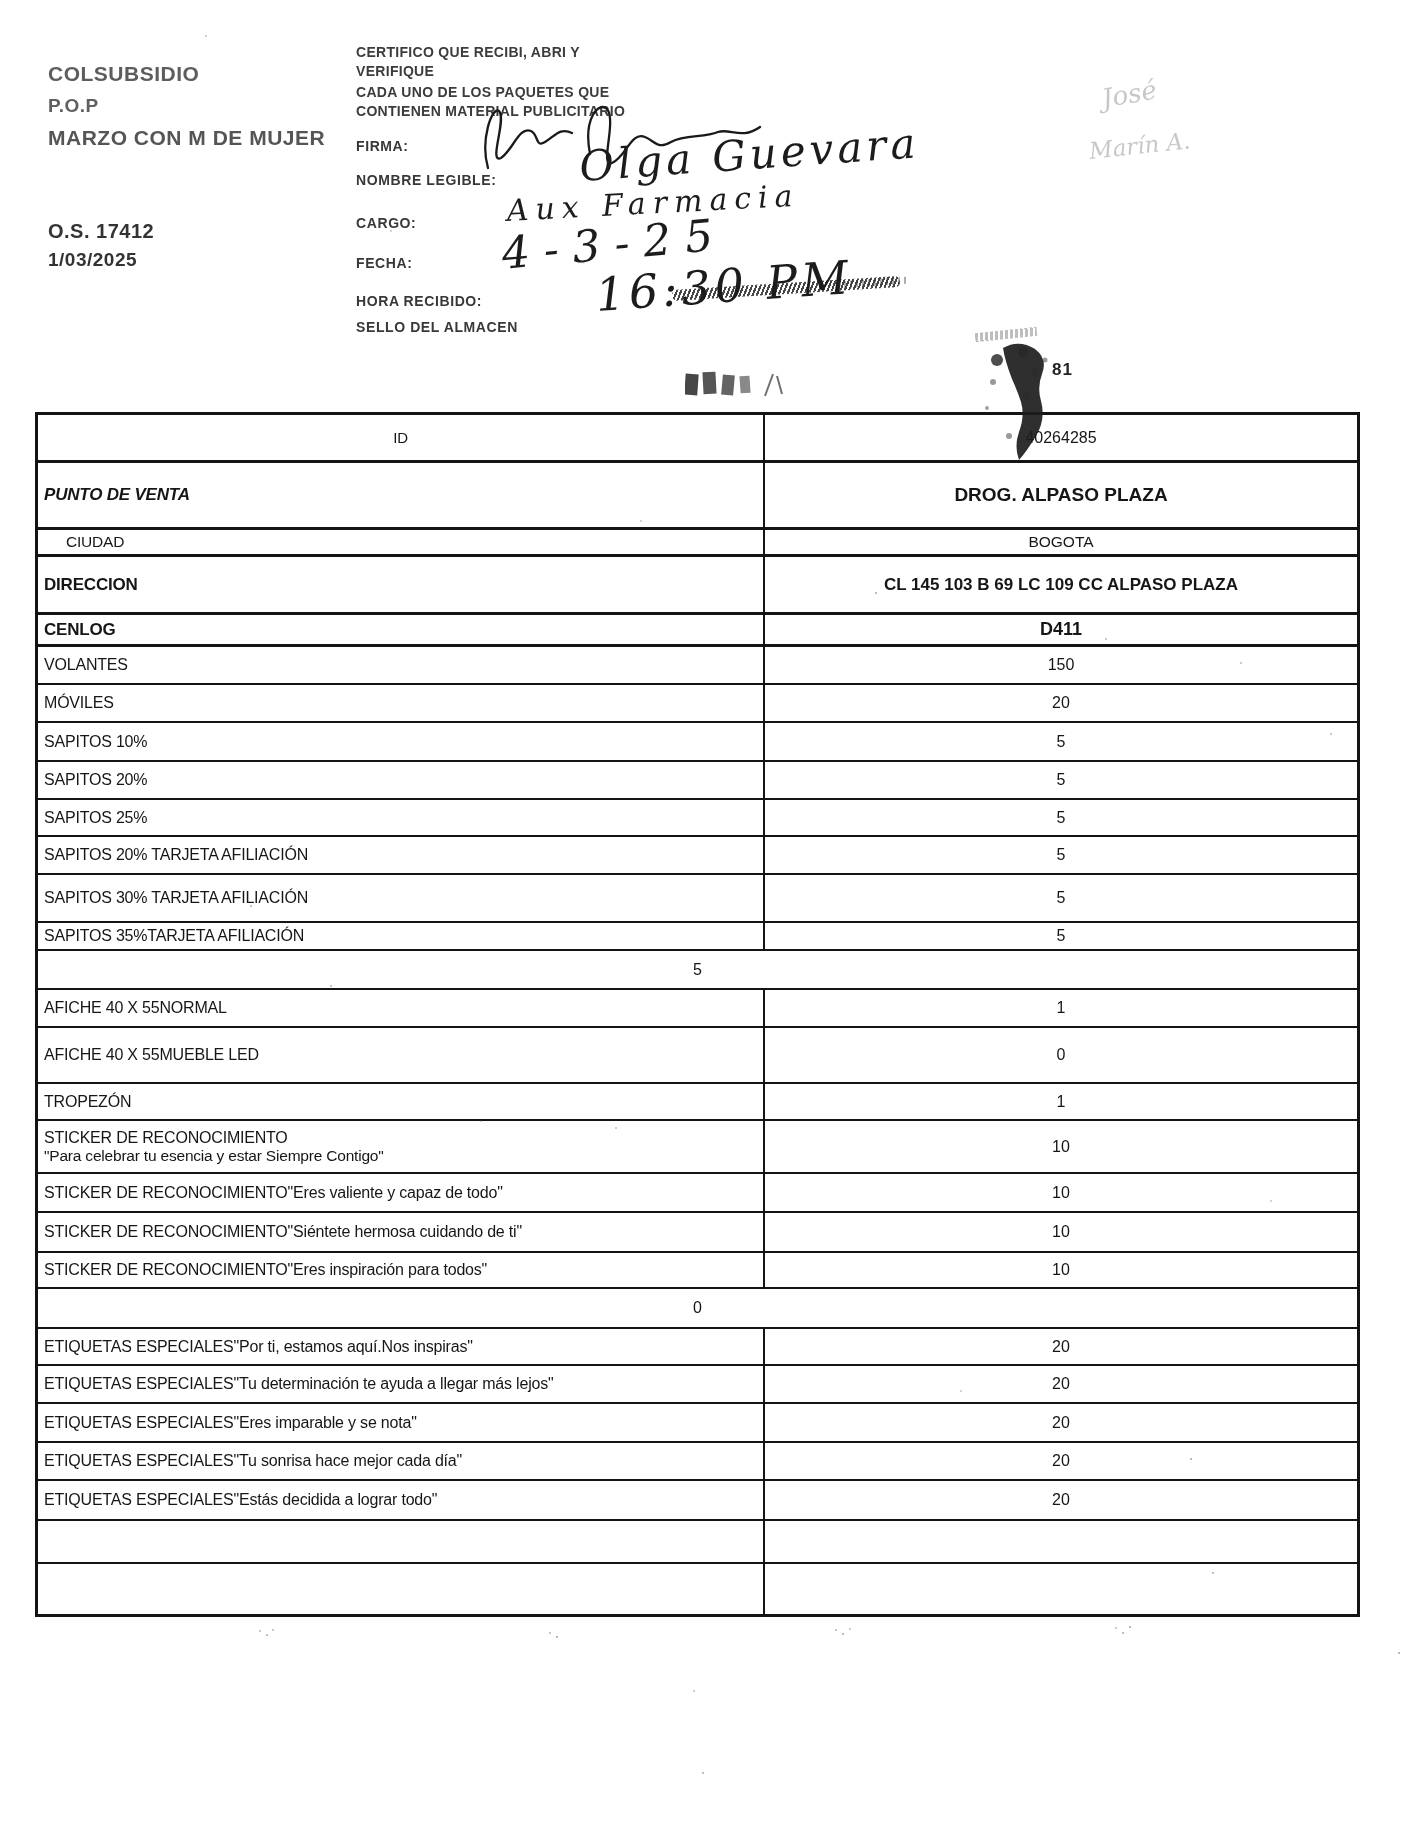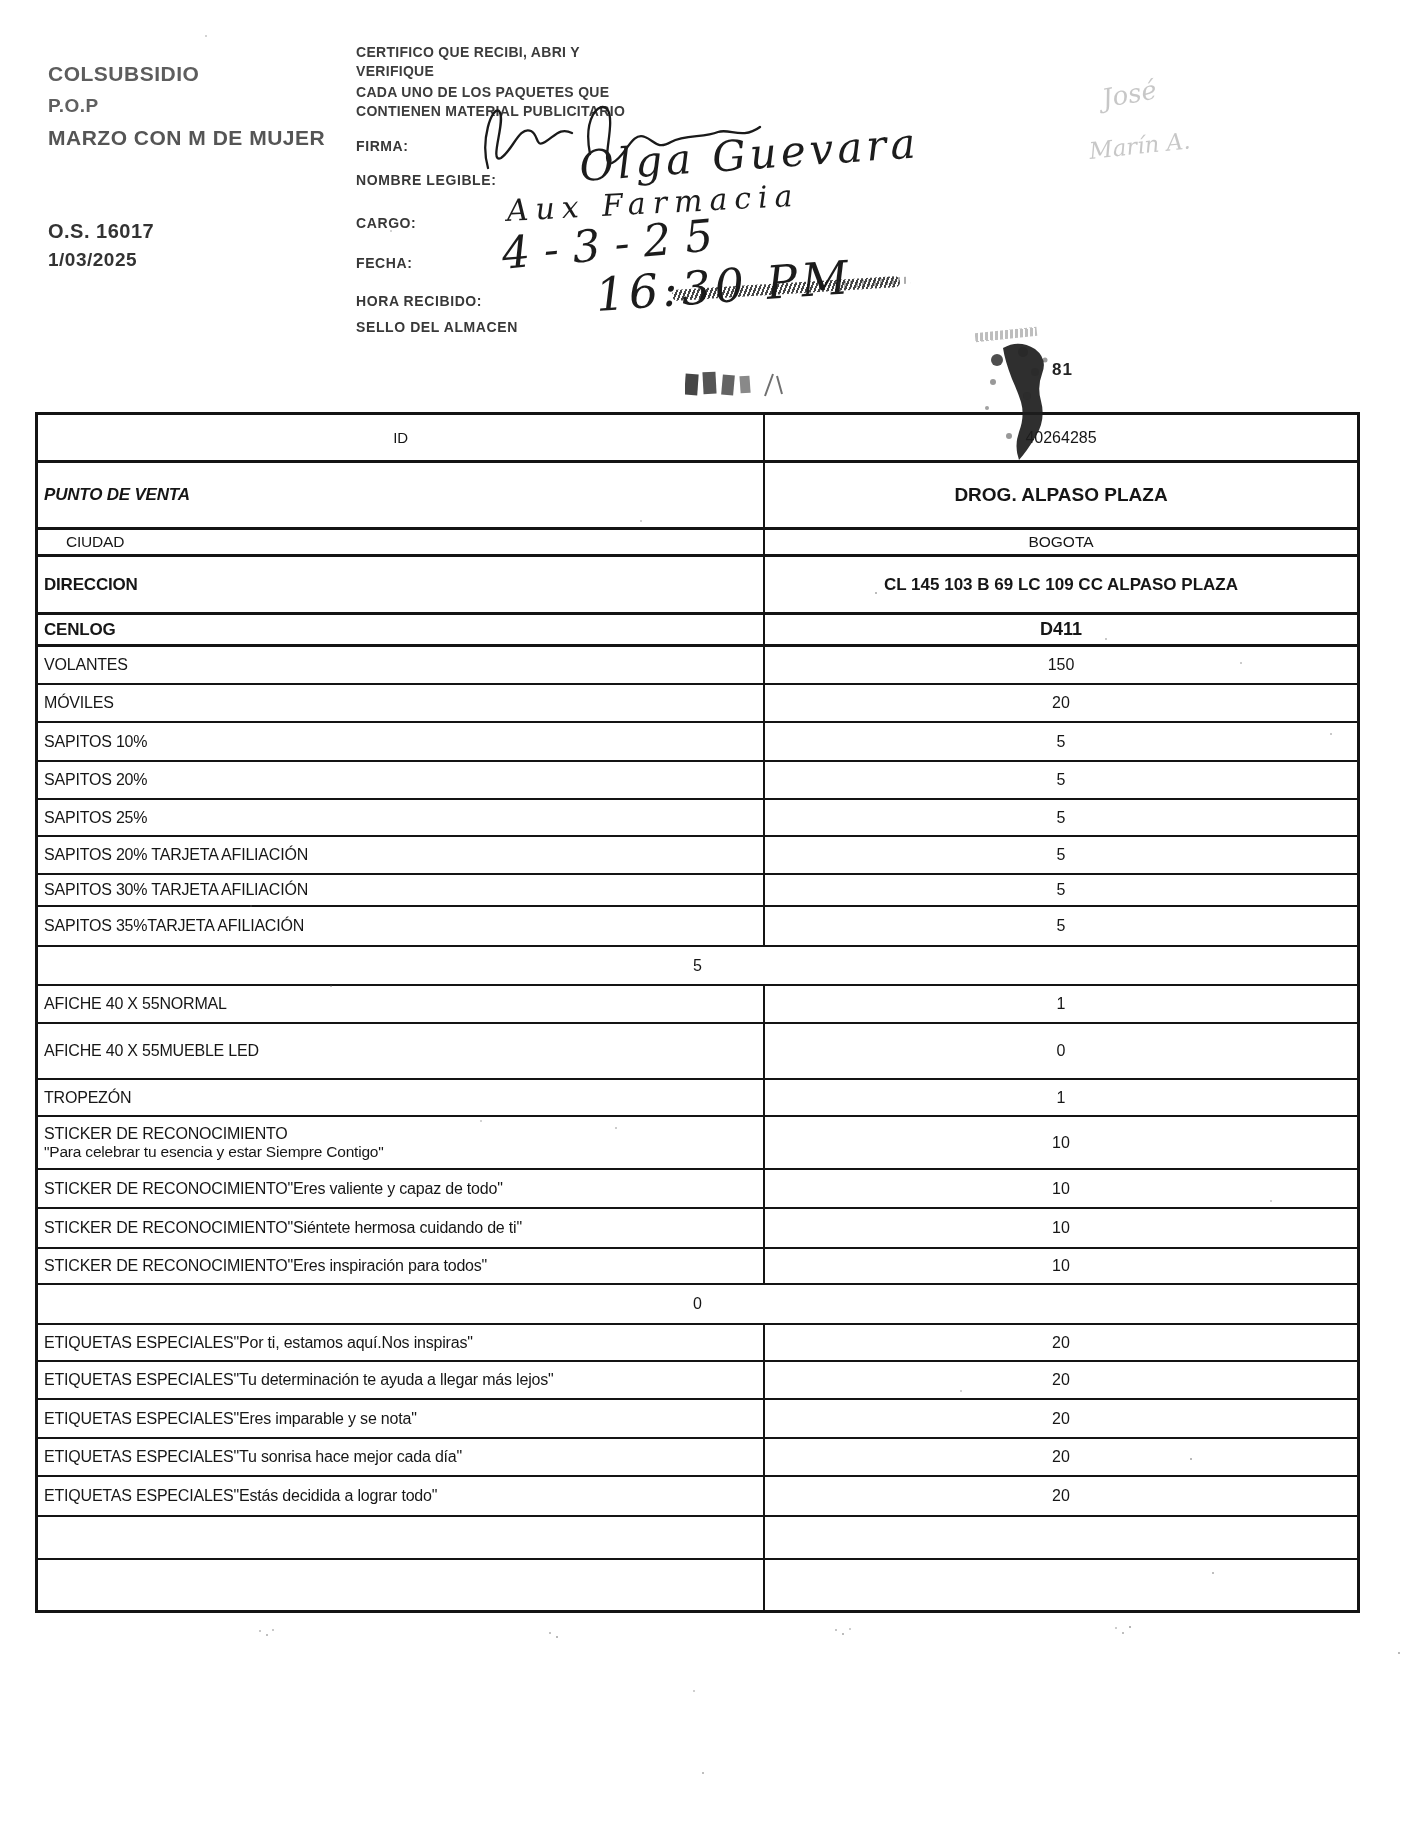--- a/index.html
+++ b/index.html
@@ -55,21 +55,21 @@
   svg{display:block;}
 </style>
 </head>
 <body>
 
 <div class="page">
 
   <div class="hl hl1">COLSUBSIDIO</div>
   <div class="hl hl2">P.O.P</div>
   <div class="hl hl3">MARZO CON M DE MUJER</div>
-  <div class="hl hl4">O.S. 16017</div>
+  <div class="hl hl4">O.S. 17412</div>
   <div class="hl hl5">1/03/2025</div>
 
   <div class="cline" style="top:44px">CERTIFICO QUE RECIBI, ABRI Y</div>
   <div class="cline" style="top:63px">VERIFIQUE</div>
   <div class="cline" style="top:84px">CADA  UNO DE LOS PAQUETES QUE</div>
   <div class="cline" style="top:103px">CONTIENEN MATERIAL PUBLICITARIO</div>
 
   <div class="clabel" style="top:138px">FIRMA:</div>
   <div class="clabel" style="top:172px">NOMBRE LEGIBLE:</div>
   <div class="clabel" style="top:215px">CARGO:</div>
@@ -154,25 +154,25 @@
         <div class="tcell tvalue" style="font-size: 16px;">5</div>
       </div>
       <div class="trow" style="height: 37px;">
         <div class="tcell tlabel">SAPITOS 25%</div>
         <div class="tcell tvalue" style="font-size: 16px;">5</div>
       </div>
       <div class="trow" style="height: 38px;">
         <div class="tcell tlabel">SAPITOS 20% TARJETA AFILIACIÓN</div>
         <div class="tcell tvalue" style="font-size: 16px;">5</div>
       </div>
-      <div class="trow" style="height: 32px;">
+      <div class="trow" style="height: 48px;">
         <div class="tcell tlabel">SAPITOS 30% TARJETA AFILIACIÓN</div>
         <div class="tcell tvalue" style="font-size: 16px;">5</div>
       </div>
-      <div class="trow" style="height: 40px;">
+      <div class="trow" style="height: 28px;">
         <div class="tcell tlabel">SAPITOS 35%TARJETA AFILIACIÓN</div>
         <div class="tcell tvalue" style="font-size: 16px;">5</div>
       </div>
       <div class="trow" style="height: 39px;">
         <div class="tcell tvalue" style="font-size: 16px;">5</div>
       </div>
       <div class="trow" style="height: 38px;">
         <div class="tcell tlabel">AFICHE 40 X 55NORMAL</div>
         <div class="tcell tvalue" style="font-size: 16px;">1</div>
       </div>

